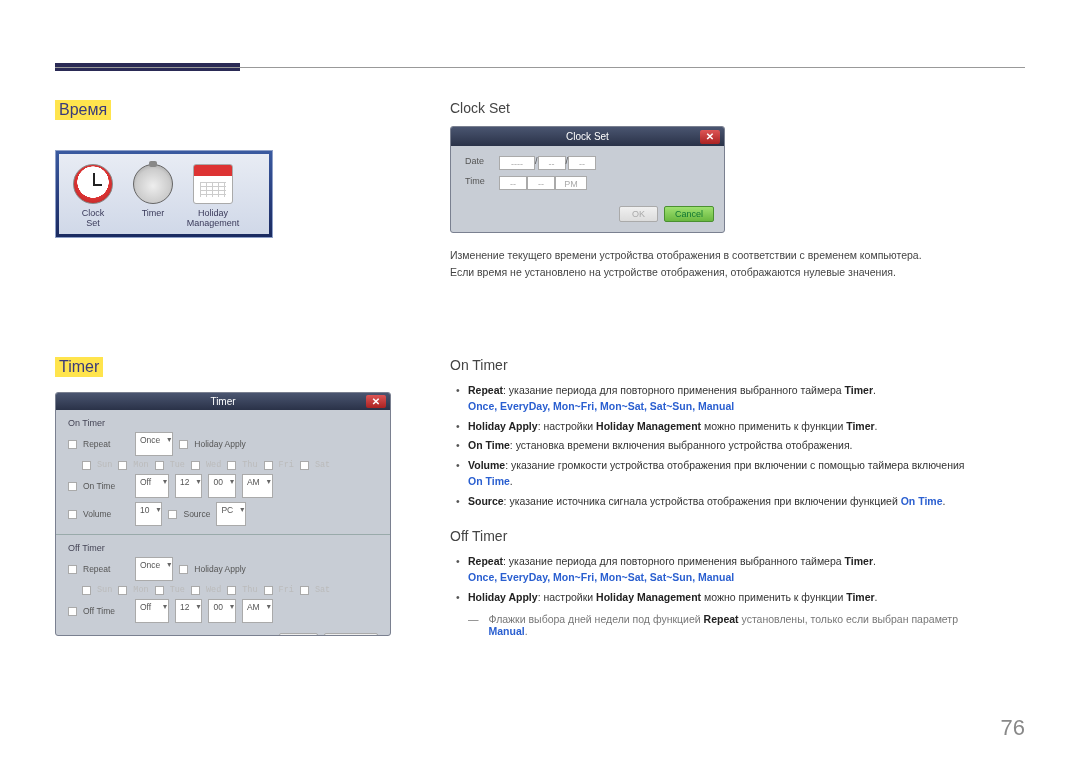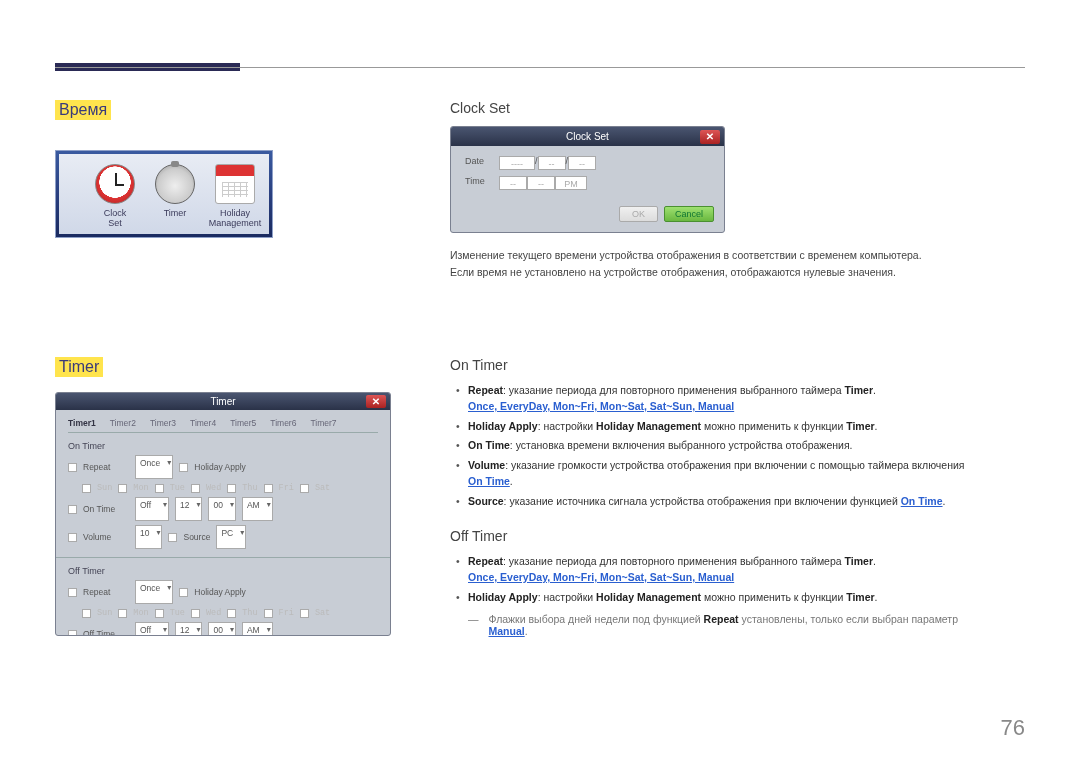--- a/index.html
+++ b/index.html
@@ -46,38 +46,38 @@
     font-size: 16px;
     padding: 1px 4px;
     display: inline-block;
   }
   .sec-head {
     font-size: 14px;
     color: #444;
     margin-bottom: 10px;
   }
   .desc { line-height: 1.6; font-size: 10.5px; color: #444; }
-  .bold-blue { color: #2a5fd0; font-weight: bold; text-decoration: underline; }
+  .bold-blue { color: #2a5fd0; font-weight: bold; }
   .bold-black { font-weight: bold; color: #222; }
   ul.bullets { list-style: none; padding-left: 18px; }
   ul.bullets > li { position: relative; margin-bottom: 4px; line-height: 1.5; font-size: 10.5px; }
   ul.bullets > li::before { content: "•"; position: absolute; left: -12px; color: #555; }
   .note-row { display: flex; gap: 10px; font-size: 10.5px; color: #777; margin-top: 8px; padding-left: 18px; }
   .note-dash { flex-shrink: 0; }
 
   
   .mock-time {
     width: 218px;
     border: 1px solid #8ea0c8;
     background: linear-gradient(to bottom, #3a5aa0 0%, #2a4080 50%, #1a2a60 100%);
     padding: 3px;
   }
   .mock-time-inner {
     display: flex;
-    justify-content: flex-end;
+    justify-content: flex-start;
     background: linear-gradient(to bottom, #e8ecf4 0%, #d0d8e8 100%);
     padding: 10px 4px 6px 4px;
   }
   .mock-ico { text-align: center; width: 60px; font-size: 9px; color: #3a3a5a; }
   .mock-ico-img { width: 40px; height: 40px; margin: 0 auto 4px auto; border-radius: 6px; }
   .ico-clock { background: radial-gradient(circle at 50% 45%, #fff 0%, #fff 55%, #d33 56%, #a22 100%); border: 1px solid #888; position: relative; border-radius: 50%; }
   .ico-clock::before { content:""; position:absolute; left:50%; top:20%; width:2px; height:12px; background:#222; transform-origin:bottom center; }
   .ico-clock::after { content:""; position:absolute; left:50%; top:50%; width:9px; height:2px; background:#222; }
   .ico-timer { background: radial-gradient(circle at 50% 55%, #eee 0%, #ccc 60%, #888 100%); border:1px solid #666; border-radius:50%; position:relative; }
   .ico-timer::before { content:""; position:absolute; top:-4px; left:50%; width:8px; height:6px; margin-left:-4px; background:#888; border-radius:2px;}
@@ -192,29 +192,20 @@
     <span class="hl">Timer</span>
   </div>
 
   <div class="left-col" style="top:392px;">
     <div class="mock-timer">
       <div class="mock-timer-title">
         <span>Timer</span>
         <div class="mock-t-close">✕</div>
       </div>
       <div class="mock-t-body">
-        <div class="mock-t-tabs">
-          <span>Timer1</span>
-          <span>Timer2</span>
-          <span>Timer3</span>
-          <span>Timer4</span>
-          <span>Timer5</span>
-          <span>Timer6</span>
-          <span>Timer7</span>
-        </div>
         <div style="font-size:9px; color:#445; margin-bottom:4px;">On Timer</div>
         <div class="mock-t-row">
           <span class="mock-chk"></span>
           <span class="lbl2">Repeat</span>
           <span class="mock-sel">Once</span>
           <span class="mock-chk"></span>
           <span>Holiday Apply</span>
         </div>
         <div class="mock-t-row">
           <span style="width:8px"></span>

